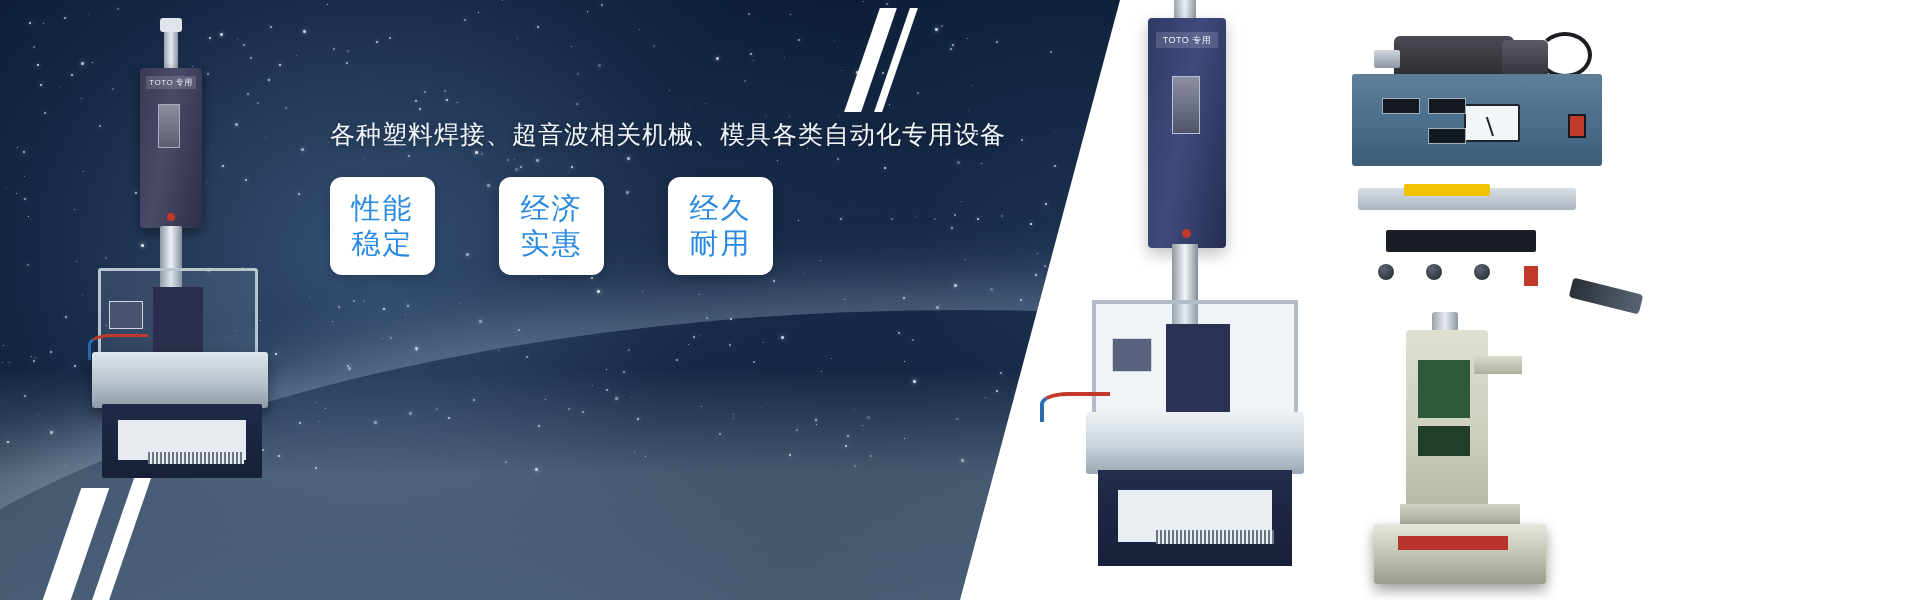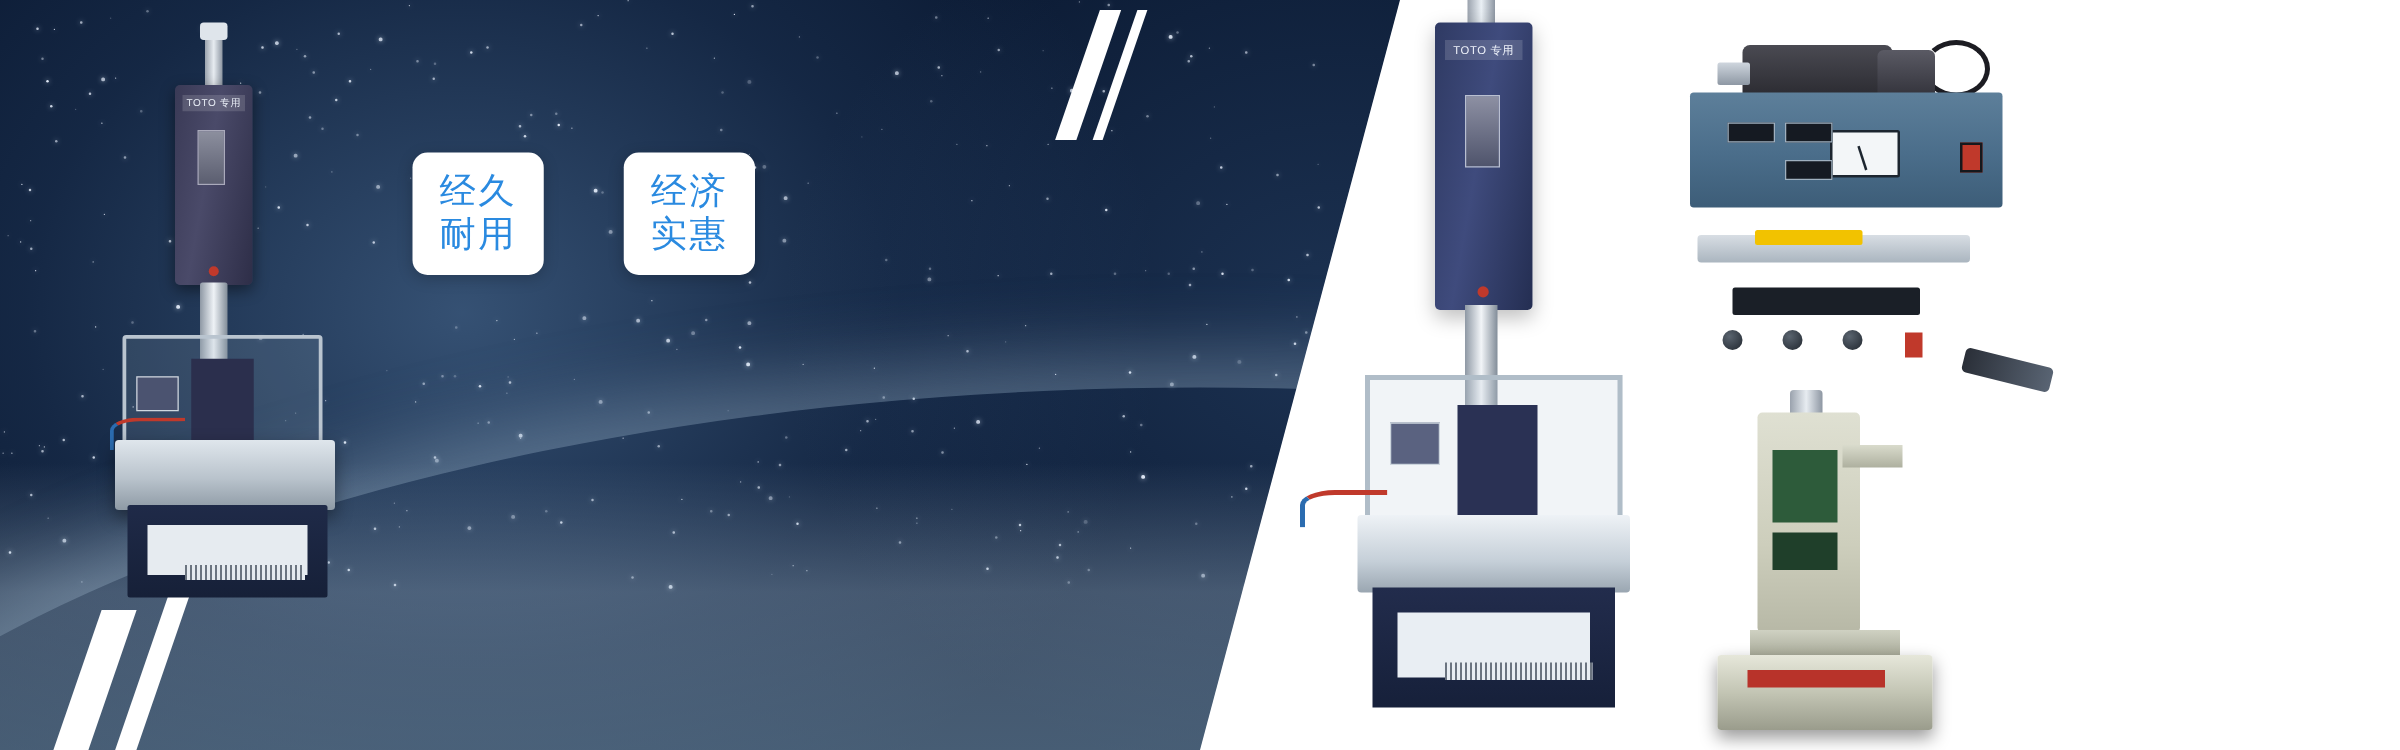--- a/index.html
+++ b/index.html
@@ -606,26 +606,31 @@
       <div class="scr"></div>
       <div class="scr2"></div>
     </div>
     <div class="arm"></div>
     <div class="stand"></div>
     <div class="base"></div>
     <div class="red"></div>
   </div>
 
   <div class="copy">
+    <div class="subtitle">各种塑料焊接、超音波相关机械、模具各类自动化专用设备</div>
 
     <div class="badges">
       <div class="badge">
-        <span>经久</span>
-        <span>耐用</span>
+        <span>性能</span>
+        <span>稳定</span>
       </div>
       <div class="badge">
         <span>经济</span>
         <span>实惠</span>
       </div>
+      <div class="badge">
+        <span>经久</span>
+        <span>耐用</span>
+      </div>
     </div>
   </div>
 
 </div>
 
 </body></html>

